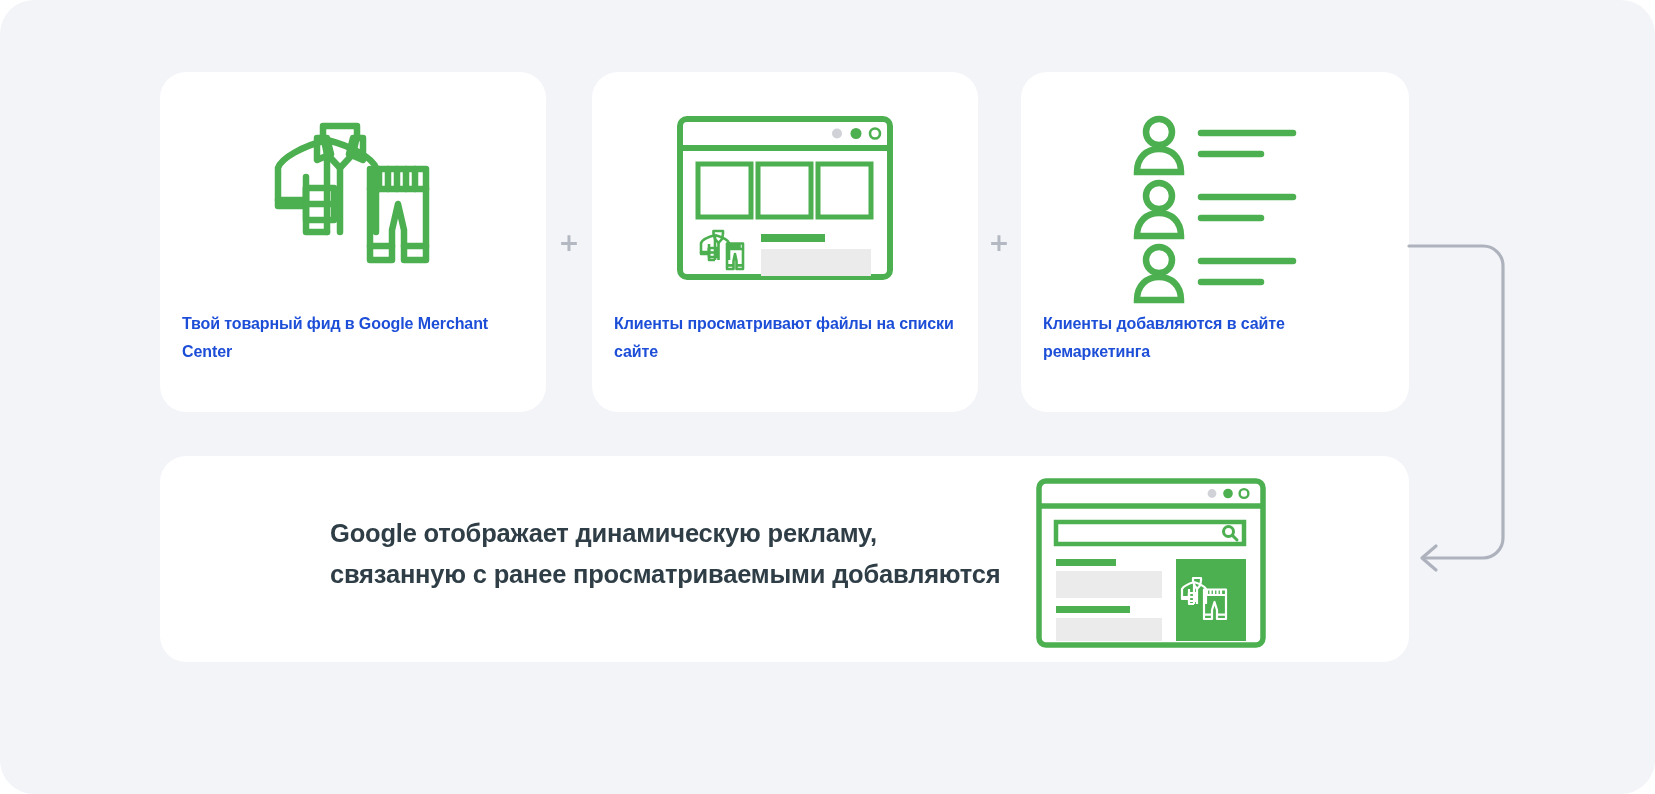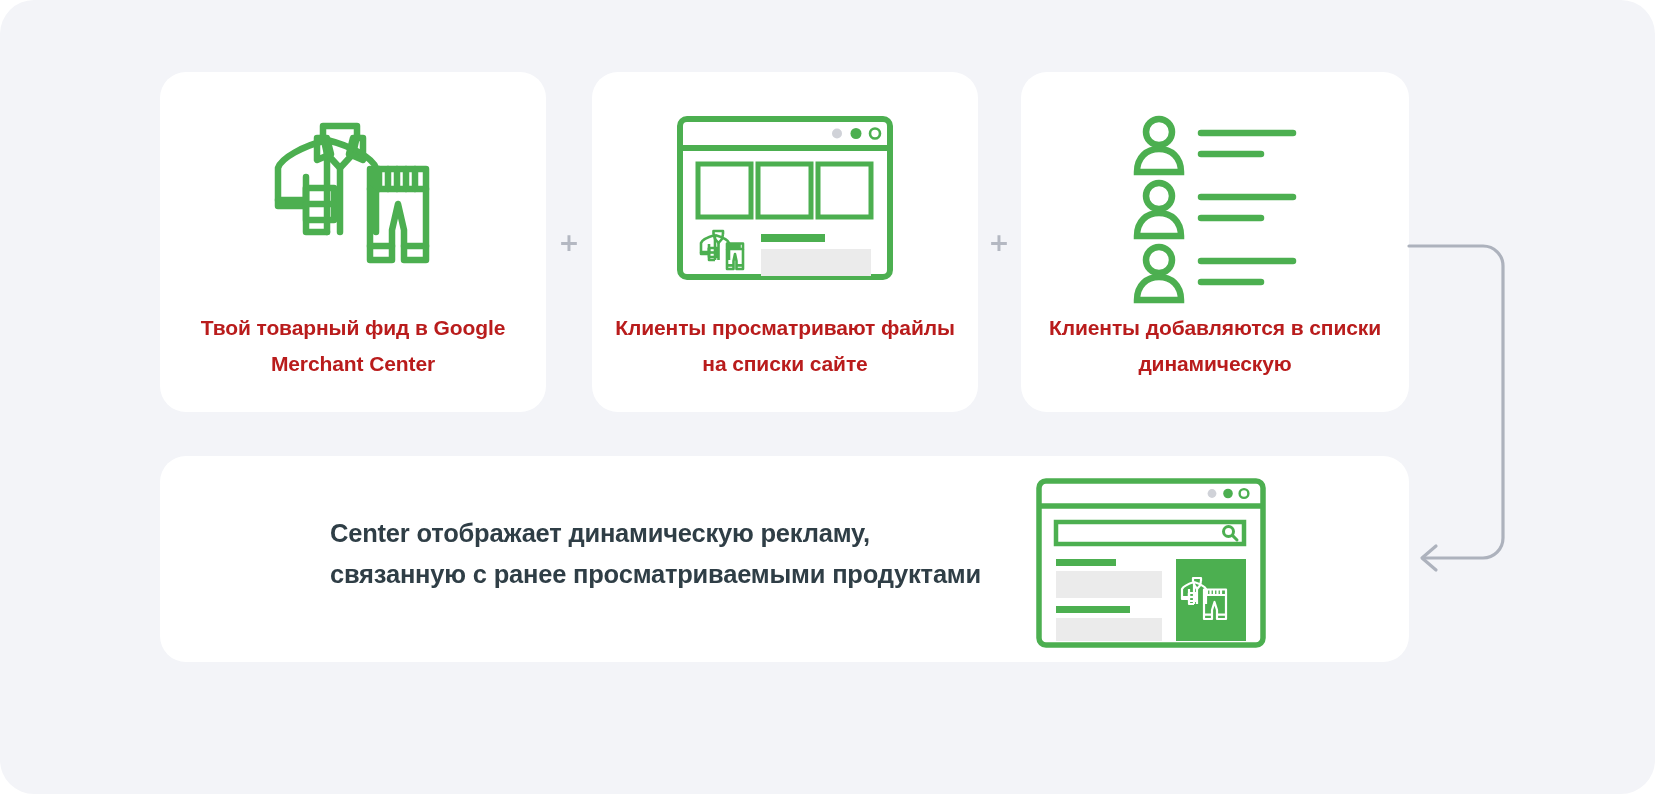--- a/index.html
+++ b/index.html
@@ -25,23 +25,23 @@
   #card-views  {left:592px; top:72px; width:386px; height:340px;}
   #card-lists  {left:1021px;top:72px; width:388px; height:340px;}
   #card-ads    {left:160px; top:456px;width:1249px;height:206px;}
 
   .card-icon{
     position:absolute;left:0;right:0;top:36px;height:180px;
     display:flex;align-items:center;justify-content:center;
   }
   .card-caption{
     position:absolute;left:22px;right:22px;top:238px;
-    text-align:center;
-    font-size:21px;font-weight:bold;line-height:1.72;
-    color:#b91c1c;
+    text-align:left;
+    font-size:16px;font-weight:bold;line-height:1.72;
+    color:#1d4ed8;
     letter-spacing:-0.1px;
   }
 
   
   .plus{
     position:absolute;
     width:22px;height:22px;
     color:#b4b8c2;
     font-size:25px;font-weight:bold;line-height:22px;
     text-align:center;
@@ -153,30 +153,30 @@
           <line x1="76" y1="81" x2="168" y2="81"></line>
           <line x1="76" y1="102" x2="136" y2="102"></line>
 
           <circle cx="34" cy="144" r="13"></circle>
           <path d="M12 184 C12 169 22 161 34 161 C46 161 56 169 56 184 Z"></path>
           <line x1="76" y1="145" x2="168" y2="145"></line>
           <line x1="76" y1="166" x2="136" y2="166"></line>
         </g>
       </svg>
     </div>
-    <div class="card-caption">Клиенты добавляются в списки динамическую</div>
+    <div class="card-caption">Клиенты добавляются в сайте ремаркетинга</div>
   </div>
 
   <div class="plus" id="plus-1">+</div>
   <div class="plus" id="plus-2">+</div>
 
   <div class="card" id="card-ads">
     <div id="ads-headline">
-      <div>Center отображает динамическую рекламу,</div>
-      <div>связанную с ранее просматриваемыми продуктами</div>
+      <div>Google отображает динамическую рекламу,</div>
+      <div>связанную с ранее просматриваемыми добавляются</div>
     </div>
 
     <div id="ads-mockup">
       <svg width="230" height="170" viewBox="0 0 230 170" fill="none">
 
         <rect x="3" y="3" width="224" height="164" rx="7" stroke="#4caf50" stroke-width="5.5"></rect>
         <line x1="3" y1="28" x2="227" y2="28" stroke="#4caf50" stroke-width="5.5"></line>
 
         <circle cx="176" cy="15.5" r="4.4" fill="#d0d2d8"></circle>
         <circle cx="192" cy="15.5" r="4.8" fill="#4caf50"></circle>

